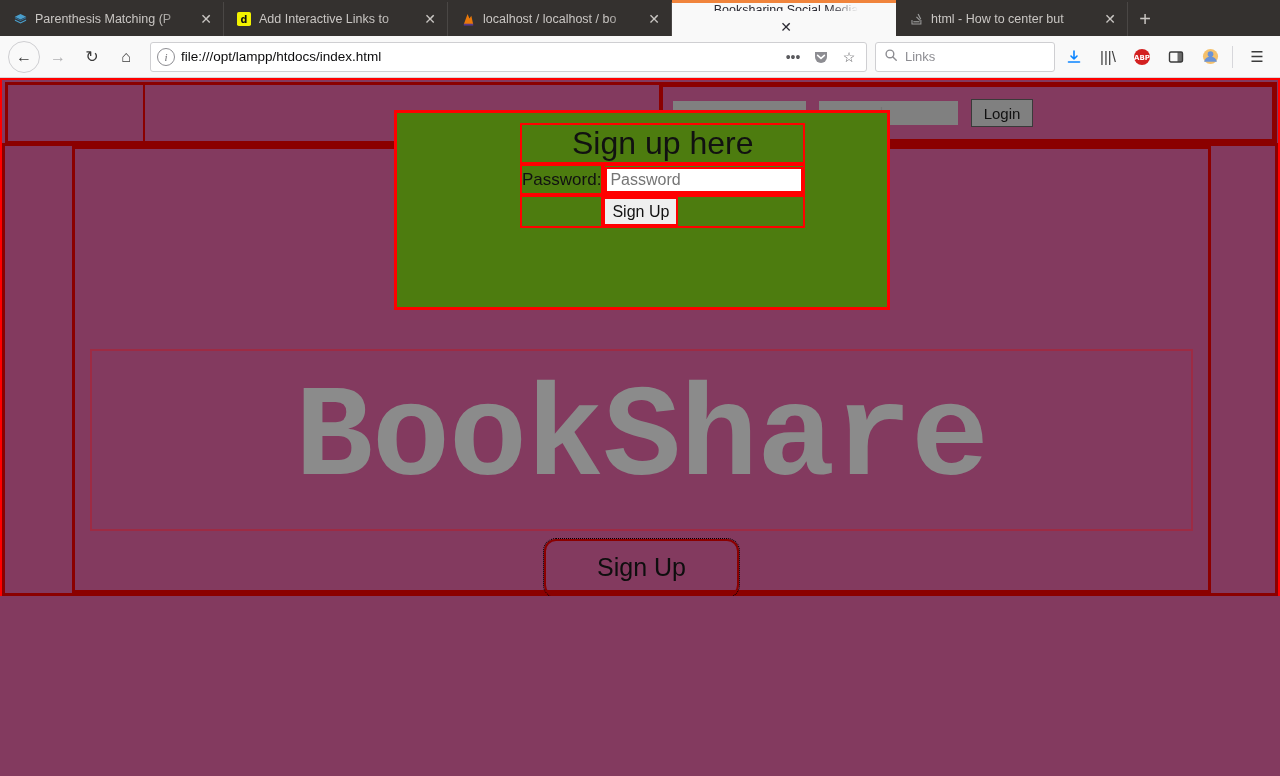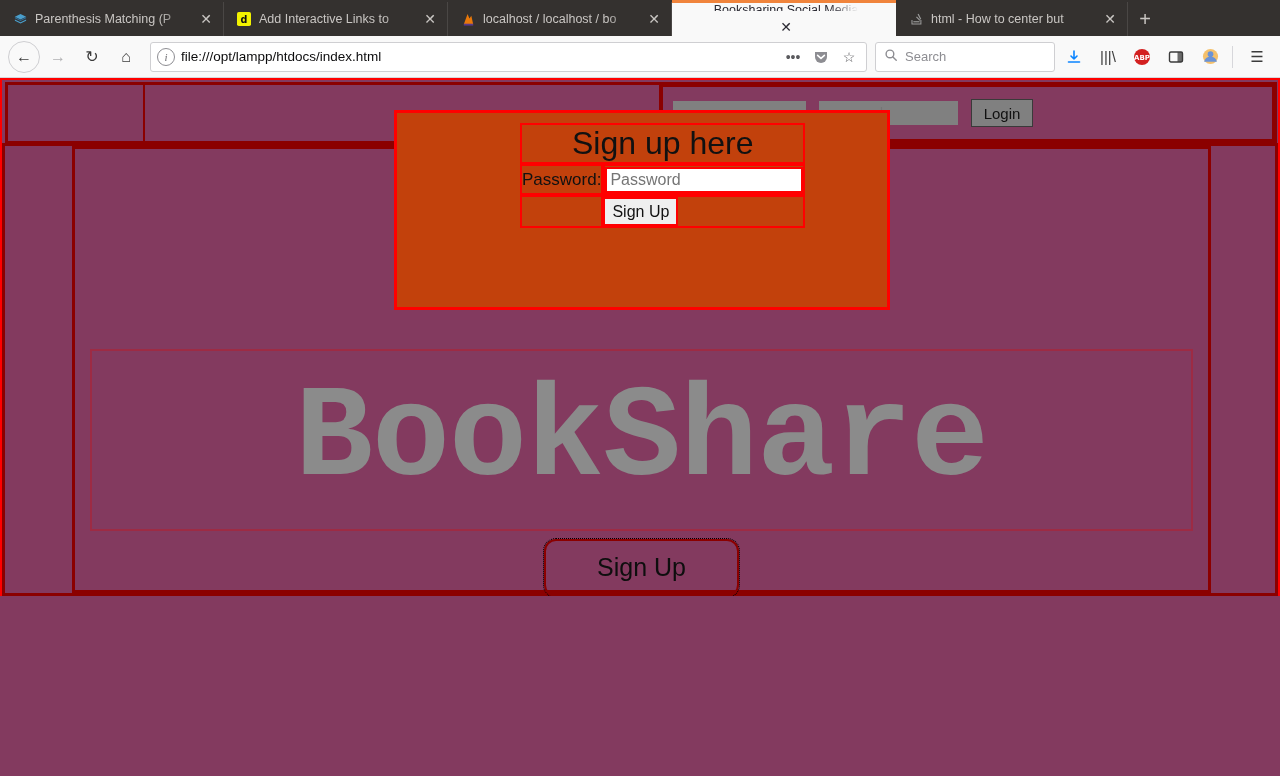--- a/index.html
+++ b/index.html
@@ -184,21 +184,21 @@
     background: transparent; border: 2px solid #8b0000;
     border-radius: 12px; outline: 1px dotted #000; outline-offset: 0;
     font-size: 25px; color: #0e0e0e;
     font-family: "Liberation Sans", sans-serif;
   }
 
   
   .modal {
     position: absolute; left: 392px; top: 30px;
     width: 496px; height: 200px;
-    background: #c2410c; border: 3px solid #f00;
+    background: #4d7c0f; border: 3px solid #f00;
   }
   .modal-table {
     position: absolute; left: 123px; top: 10px;
     border-collapse: separate; border-spacing: 0;
   }
   .modal-table td { border: 2px solid #f00; padding: 0; vertical-align: middle; }
   .m-title {
     text-align: center; font-size: 32px; color: #111;
     padding: 2px 6px 4px; font-family: "Liberation Sans", sans-serif;
   }
@@ -307,21 +307,21 @@
       <span class="ub-icon">☆</span>
     </div>
 
     <div class="searchbar">
       <span>
         <svg width="14" height="14" viewBox="0 0 16 16">
             <circle cx="6.8" cy="6.8" r="4.4" stroke="#8d8d92" stroke-width="1.6" fill="none"></circle>
             <path d="M10.2 10.2 14 14" stroke="#8d8d92" stroke-width="1.6" stroke-linecap="round"></path>
           </svg>
       </span>
-      <span class="stext">Search</span>
+      <span class="stext">Links</span>
     </div>
 
     <div class="toolicon" style="color:#0a84ff">
       <svg width="16" height="16" viewBox="0 0 16 16">
           <path d="M8 2v8m0 0 3-3M8 10 5 7" stroke="#0a84ff" stroke-width="1.6" fill="none" stroke-linecap="round"></path>
           <path d="M2.5 13h11" stroke="#0a84ff" stroke-width="1.6" stroke-linecap="round"></path>
         </svg>
     </div>
     <div class="toolicon">|||\</div>
     <div class="toolicon">

